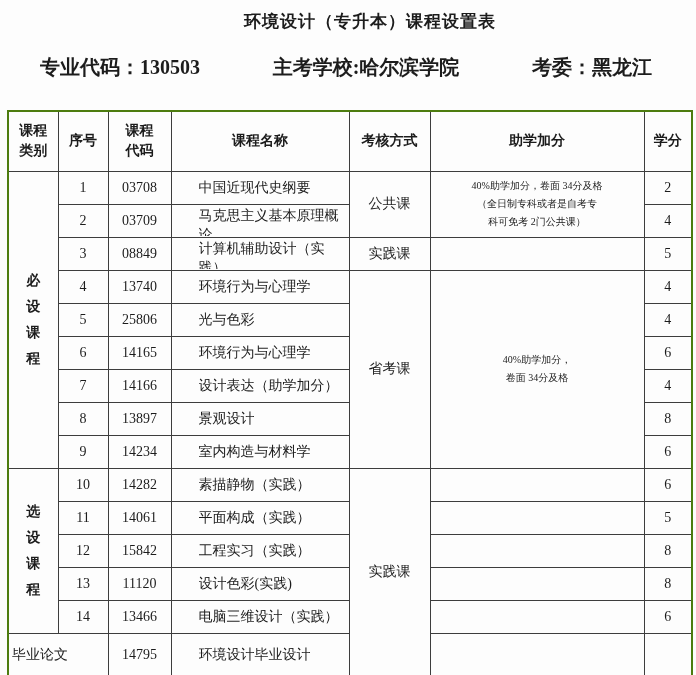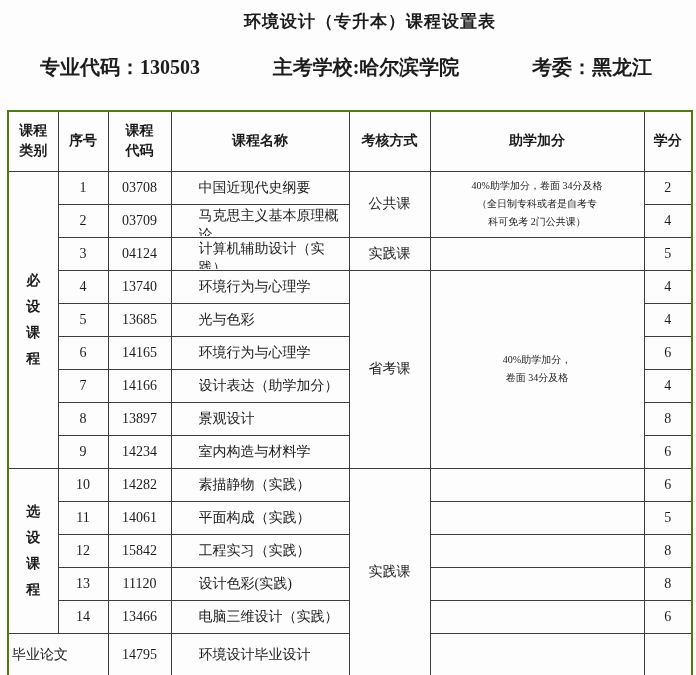--- a/index.html
+++ b/index.html
@@ -140,21 +140,21 @@
       <td>03709</td>
       <td class="name">
             <div class="clip">马克思主义基本原理概
 论</div>
           </td>
       <td>4</td>
     </tr>
 
     <tr class="r">
       <td>3</td>
-      <td>04124</td>
+      <td>08849</td>
       <td class="name">
             <div class="clip">计算机辅助设计（实践）</div>
           </td>
       <td>实践课</td>
       <td class="bonus"></td>
       <td>5</td>
     </tr>
 
     <tr class="r">
       <td>4</td>
@@ -163,21 +163,21 @@
             <div class="clip">环境行为与心理学</div>
           </td>
       <td rowspan="6">省考课</td>
       <td class="bonus" rowspan="6">40%助学加分，
 卷面 34分及格</td>
       <td>4</td>
     </tr>
 
     <tr class="r">
       <td>5</td>
-      <td>13685</td>
+      <td>25806</td>
       <td class="name">
             <div class="clip">光与色彩</div>
           </td>
       <td>4</td>
     </tr>
 
     <tr class="r">
       <td>6</td>
       <td>14165</td>
       <td class="name">

